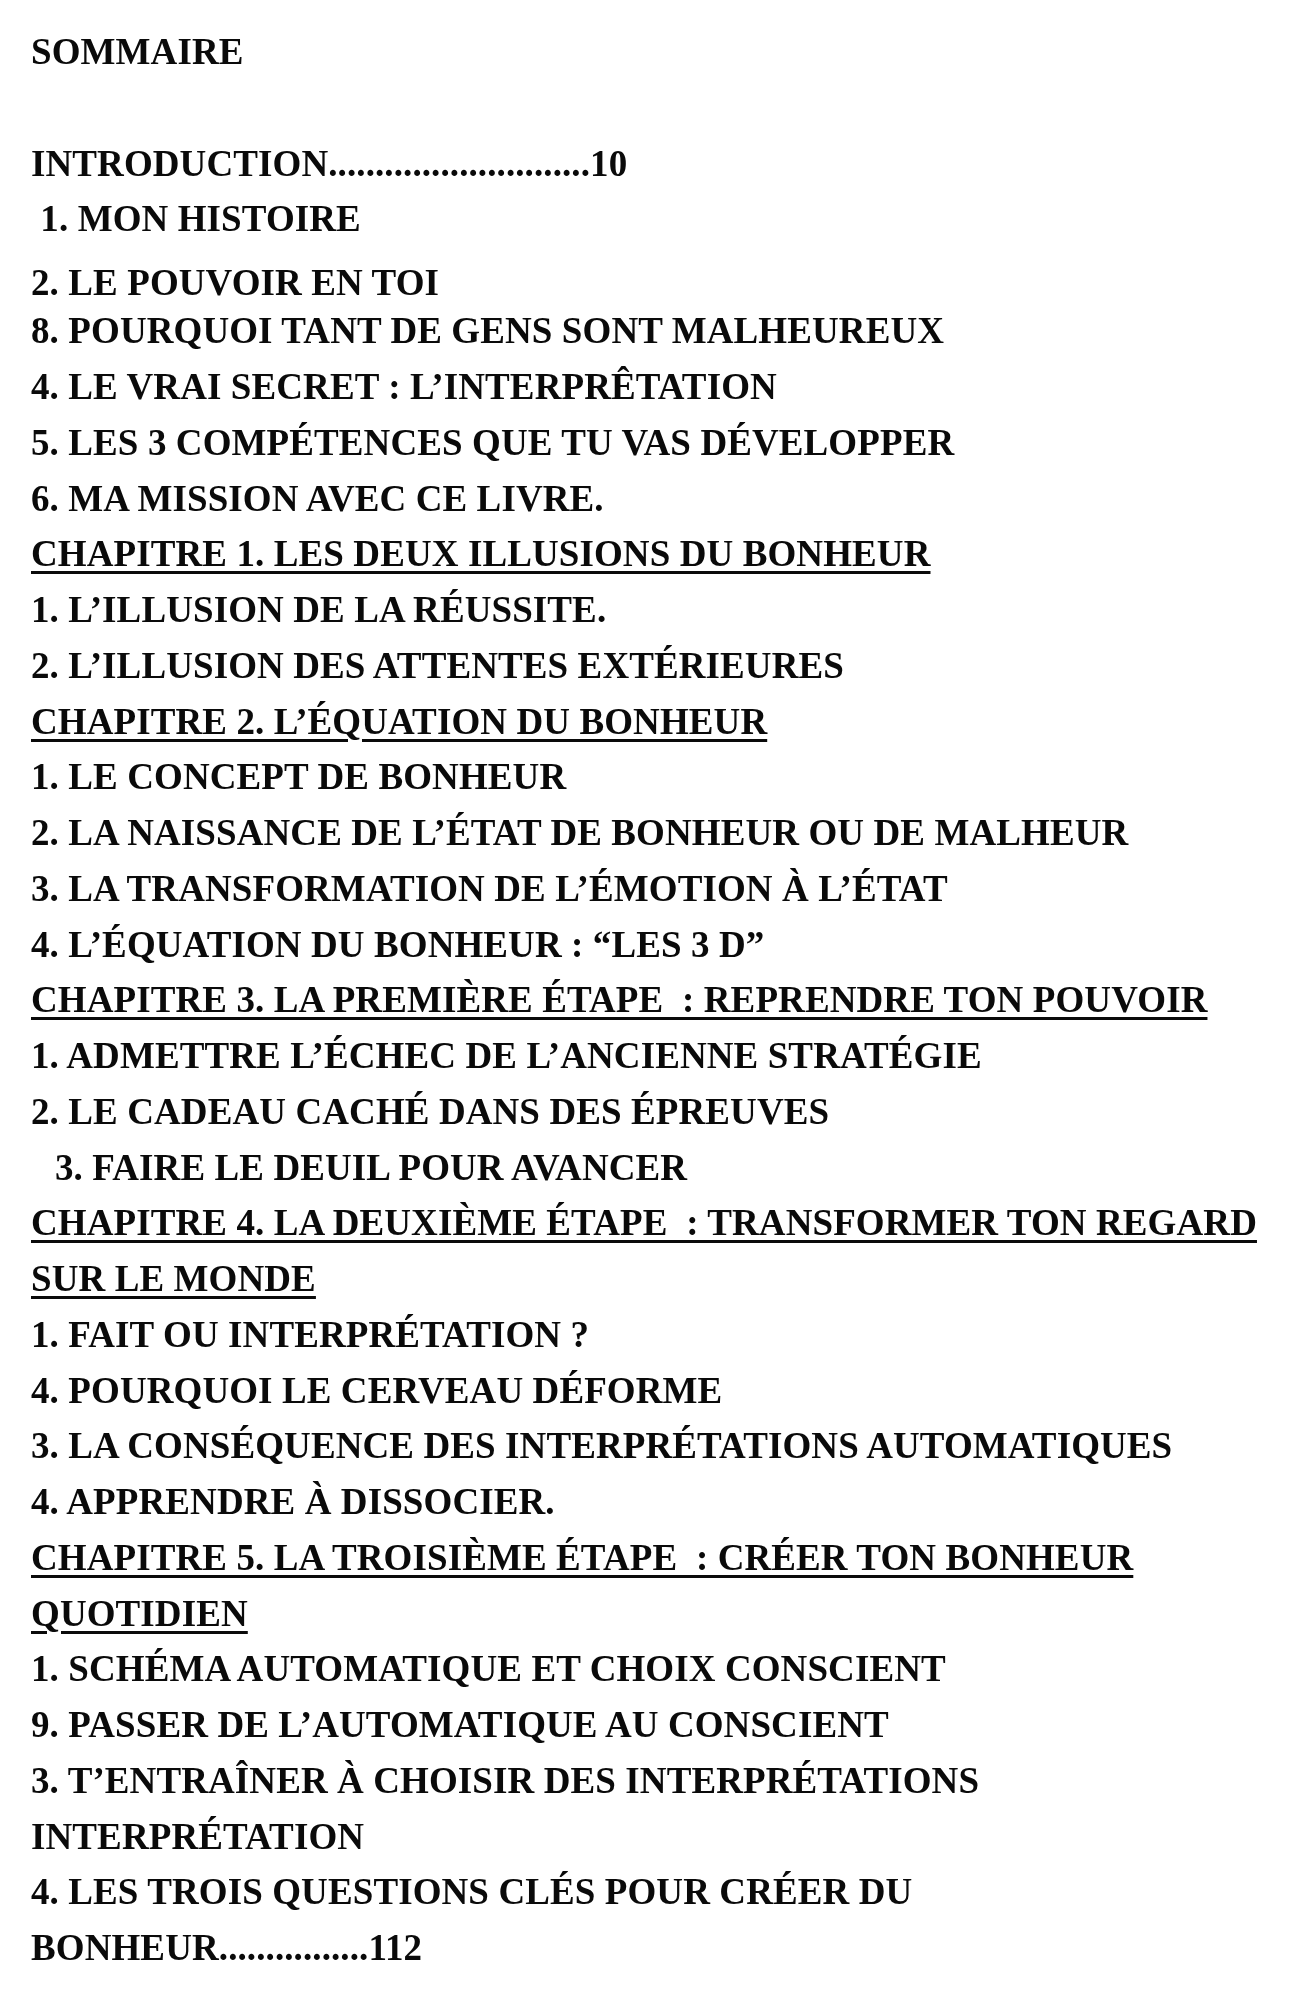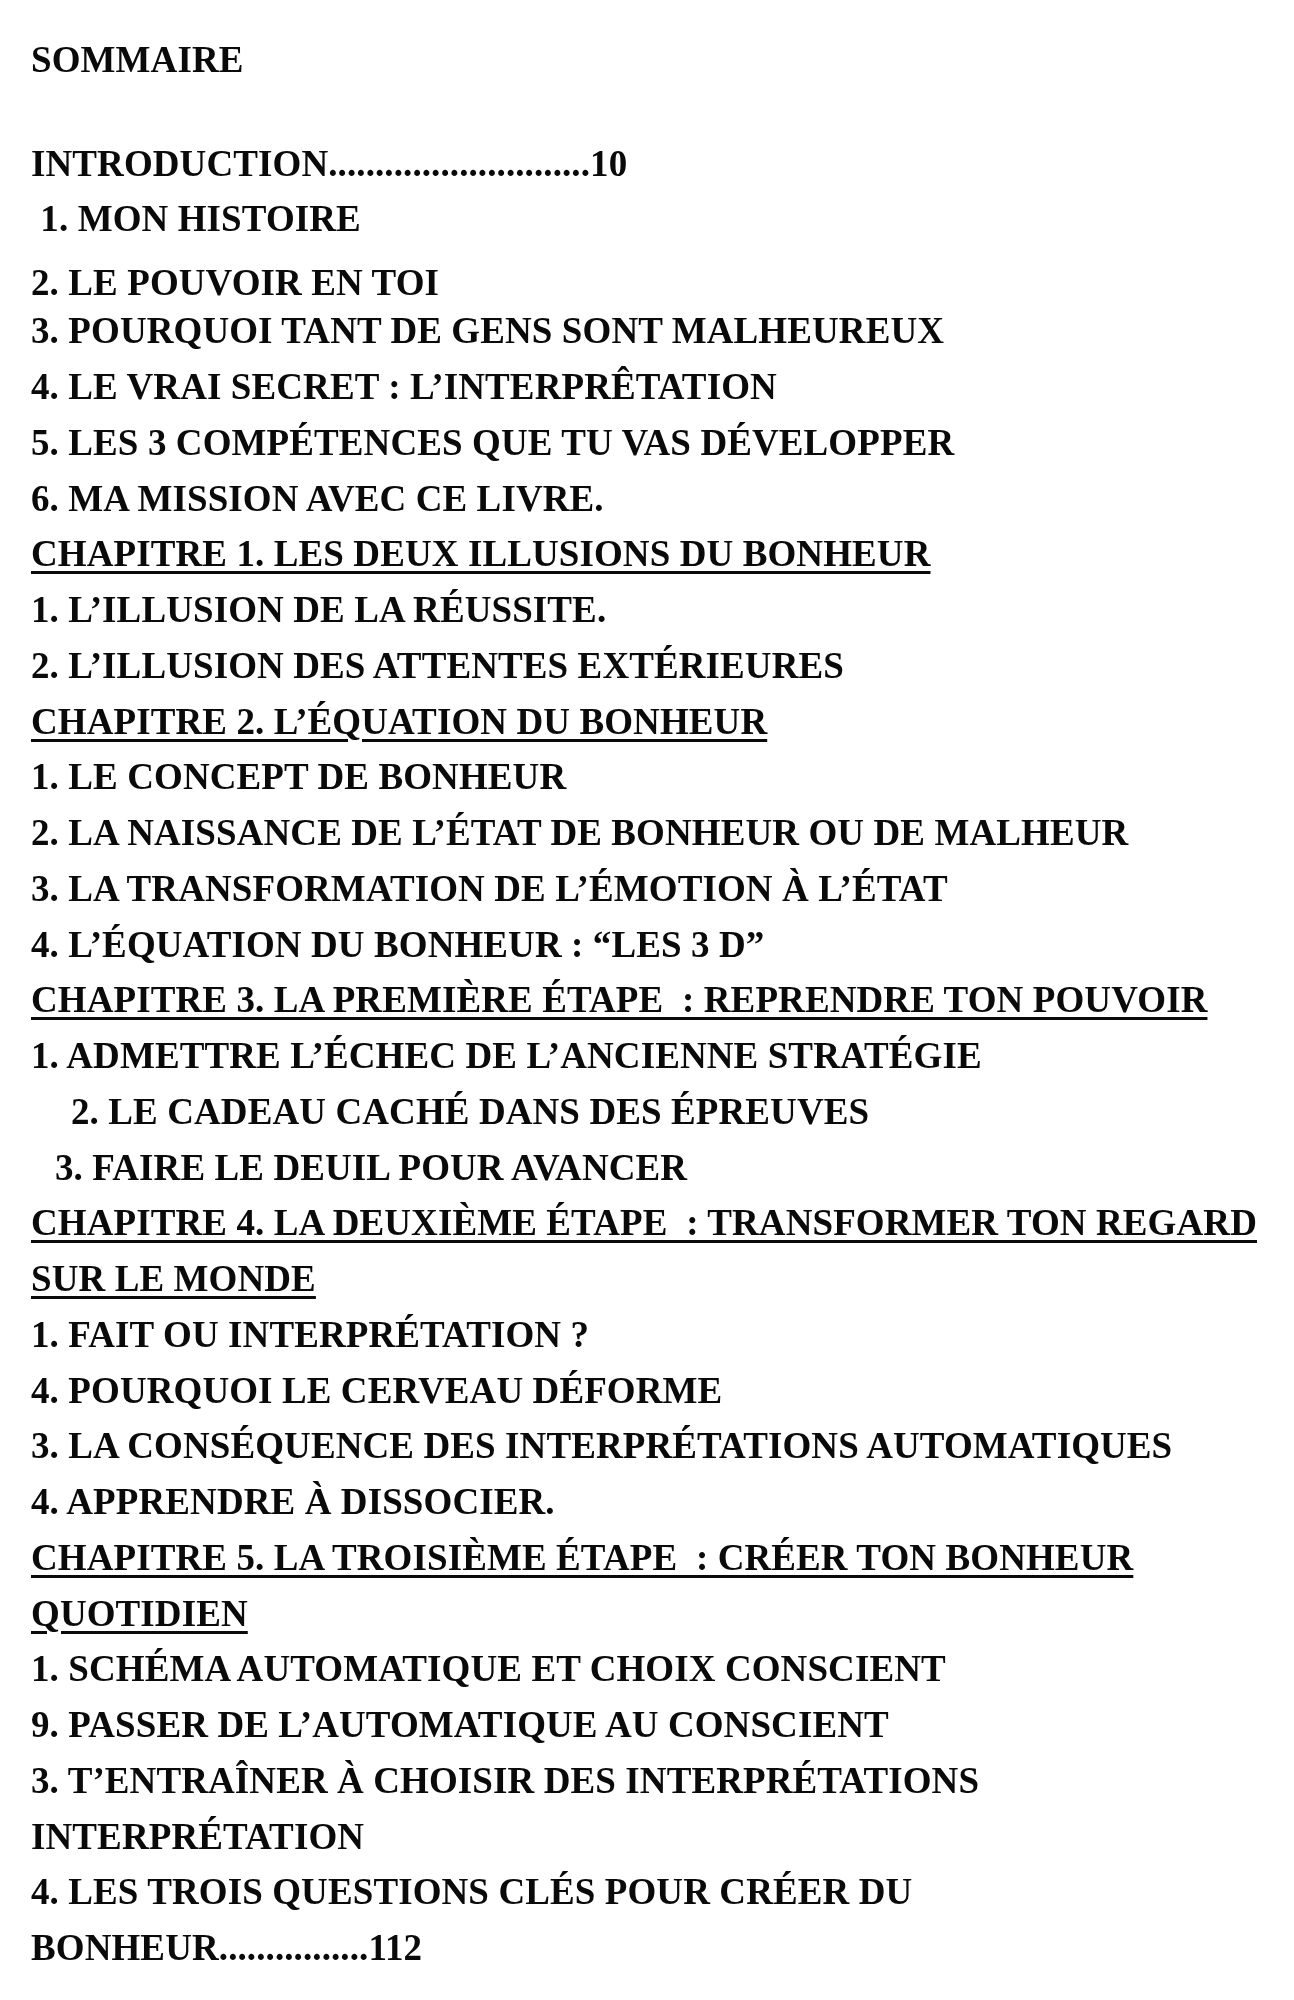--- a/index.html
+++ b/index.html
@@ -11,48 +11,48 @@
     font-size: 37px;
     color: #0a0a0a;
     letter-spacing: 0.1px;
   }
   .line {
     position: absolute; left: 0;
     height: 56px; line-height: 56px;
     white-space: pre;
   }
   .ul { text-decoration: underline; text-decoration-thickness: 3px; text-underline-offset: 5px; }
-  .title { font-weight: bold; margin-top: 8px; }
+  .title { font-weight: bold; }
 </style>
 </head>
 <body>
 
 <div class="page">
   <div class="line title" style="top:24px">SOMMAIRE</div>
 
   <div class="line" style="top:136px"><span>INTRODUCTION</span><span>............................</span><span>10</span></div>
 
   <div id="toc-lines">
       <div class="line" style="top: 191px; font-family: Liberation Serif, serif;"> 1. MON HISTOIRE</div>
       <div class="line" style="top: 255px;">2. LE POUVOIR EN TOI</div>
-      <div class="line" style="top: 303.25px;">3. POURQUOI TANT DE GENS SONT MALHEUREUX</div>
+      <div class="line" style="top: 303.25px;">8. POURQUOI TANT DE GENS SONT MALHEUREUX</div>
       <div class="line" style="top: 359px;">4. LE VRAI SECRET : L’INTERPRÊTATION</div>
       <div class="line" style="top: 414.75px;">5. LES 3 COMPÉTENCES QUE TU VAS DÉVELOPPER</div>
       <div class="line" style="top: 470.5px;">6. MA MISSION AVEC CE LIVRE.</div>
       <div class="line ul" style="top: 526.25px;">CHAPITRE 1. LES DEUX ILLUSIONS DU BONHEUR</div>
       <div class="line" style="top: 582px;">1. L’ILLUSION DE LA RÉUSSITE.</div>
       <div class="line" style="top: 637.75px;">2. L’ILLUSION DES ATTENTES EXTÉRIEURES</div>
       <div class="line ul" style="top: 693.5px;">CHAPITRE 2. L’ÉQUATION DU BONHEUR</div>
       <div class="line" style="top: 749.25px;">1. LE CONCEPT DE BONHEUR</div>
       <div class="line" style="top: 805px;">2. LA NAISSANCE DE L’ÉTAT DE BONHEUR OU DE MALHEUR</div>
       <div class="line" style="top: 860.75px;">3. LA TRANSFORMATION DE L’ÉMOTION À L’ÉTAT</div>
       <div class="line" style="top: 916.5px;">4. L’ÉQUATION DU BONHEUR : “LES 3 D”</div>
       <div class="line ul" style="top: 972.25px;">CHAPITRE 3. LA PREMIÈRE ÉTAPE  : REPRENDRE TON POUVOIR</div>
       <div class="line" style="top: 1028px;">1. ADMETTRE L’ÉCHEC DE L’ANCIENNE STRATÉGIE</div>
-      <div class="line" style="top: 1083.75px; margin-left: 40px;">2. LE CADEAU CACHÉ DANS DES ÉPREUVES</div>
+      <div class="line" style="top: 1083.75px;">2. LE CADEAU CACHÉ DANS DES ÉPREUVES</div>
       <div class="line" style="top: 1139.5px; margin-left: 24px;">3. FAIRE LE DEUIL POUR AVANCER</div>
       <div class="line ul" style="top: 1195.25px;">CHAPITRE 4. LA DEUXIÈME ÉTAPE  : TRANSFORMER TON REGARD</div>
       <div class="line ul" style="top: 1251px;">SUR LE MONDE</div>
       <div class="line" style="top: 1306.75px;">1. FAIT OU INTERPRÉTATION ?</div>
       <div class="line" style="top: 1362.5px;">4. POURQUOI LE CERVEAU DÉFORME</div>
       <div class="line" style="top: 1418.25px;">3. LA CONSÉQUENCE DES INTERPRÉTATIONS AUTOMATIQUES</div>
       <div class="line" style="top: 1474px;">4. APPRENDRE À DISSOCIER.</div>
       <div class="line ul" style="top: 1529.75px;">CHAPITRE 5. LA TROISIÈME ÉTAPE  : CRÉER TON BONHEUR</div>
       <div class="line ul" style="top: 1585.5px;">QUOTIDIEN</div>
       <div class="line" style="top: 1641.25px;">1. SCHÉMA AUTOMATIQUE ET CHOIX CONSCIENT</div>

